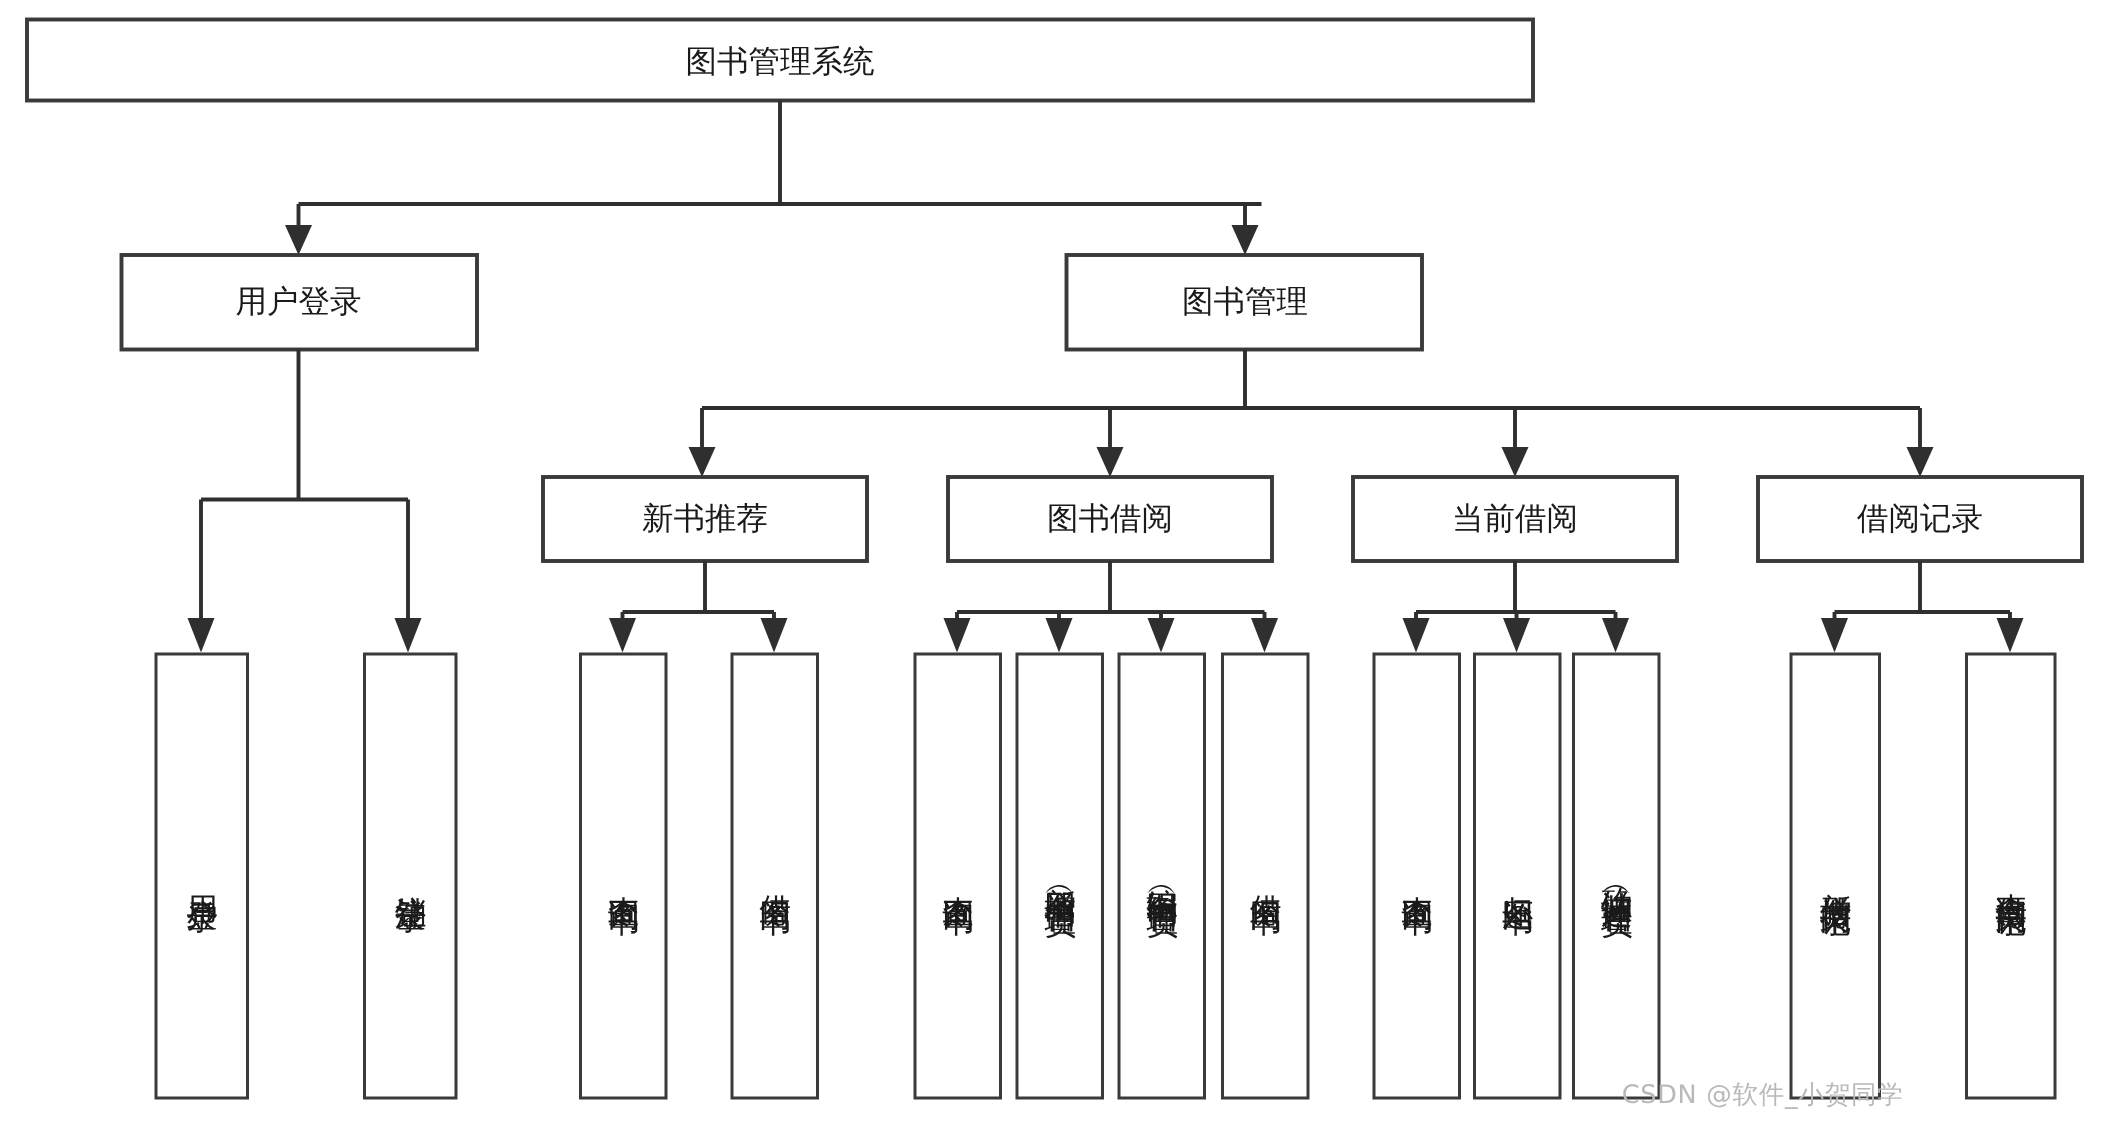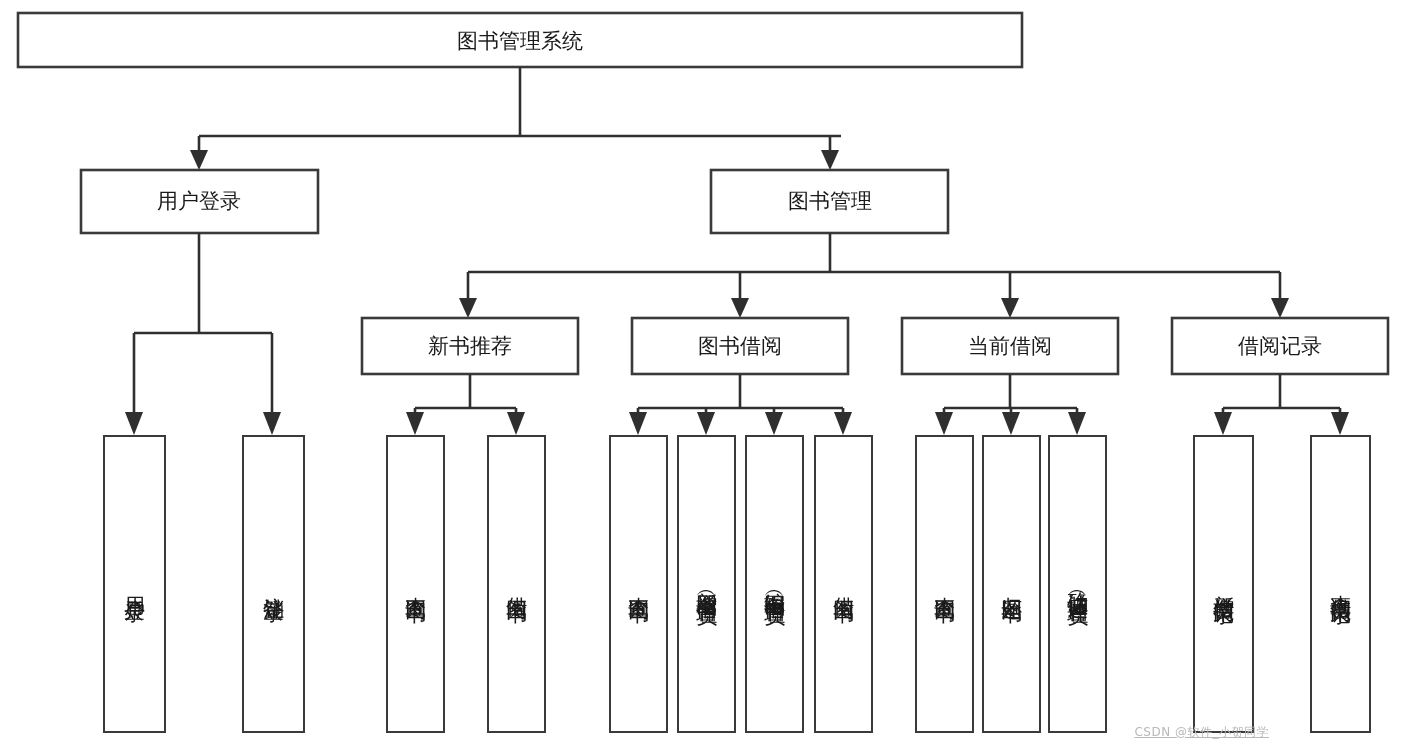--- a/index.html
+++ b/index.html
@@ -71,25 +71,24 @@
     display: flex;
     align-items: center;
     justify-content: center;
     overflow: hidden;
   }
   .watermark {
     position: absolute;
     right: 8px;
     bottom: 6px;
     font-family: "DejaVu Sans", "Liberation Sans", sans-serif;
-    font-size: 12px;
+    font-size: 17px;
     color: #b9b9b9;
     white-space: nowrap;
     letter-spacing: 0.5px;
-    text-decoration: underline;
   }
 </style>
 </head>
 <body>
 
 <div id="diagram-root">
 
   <svg class="flow" viewBox="0 0 1405 747" xmlns="http://www.w3.org/2000/svg">
 
     <g>

